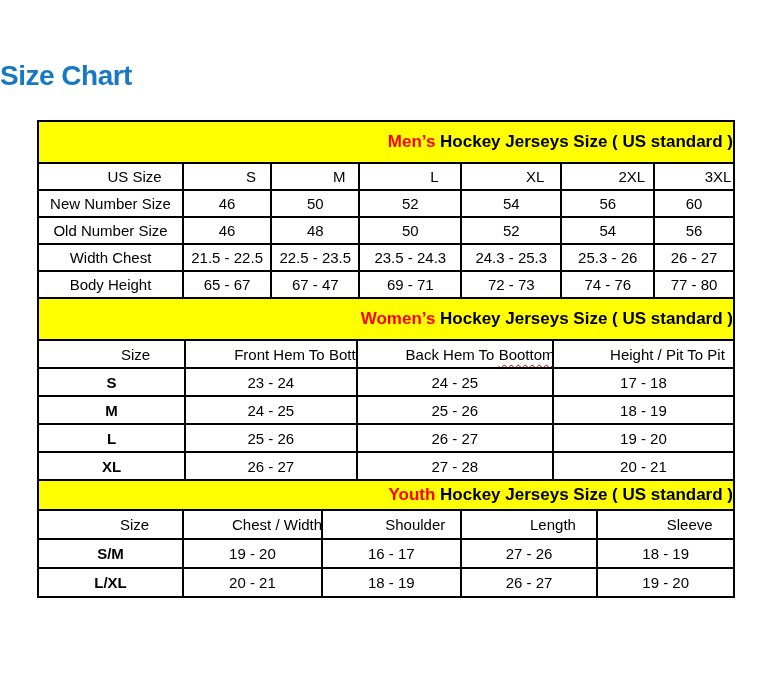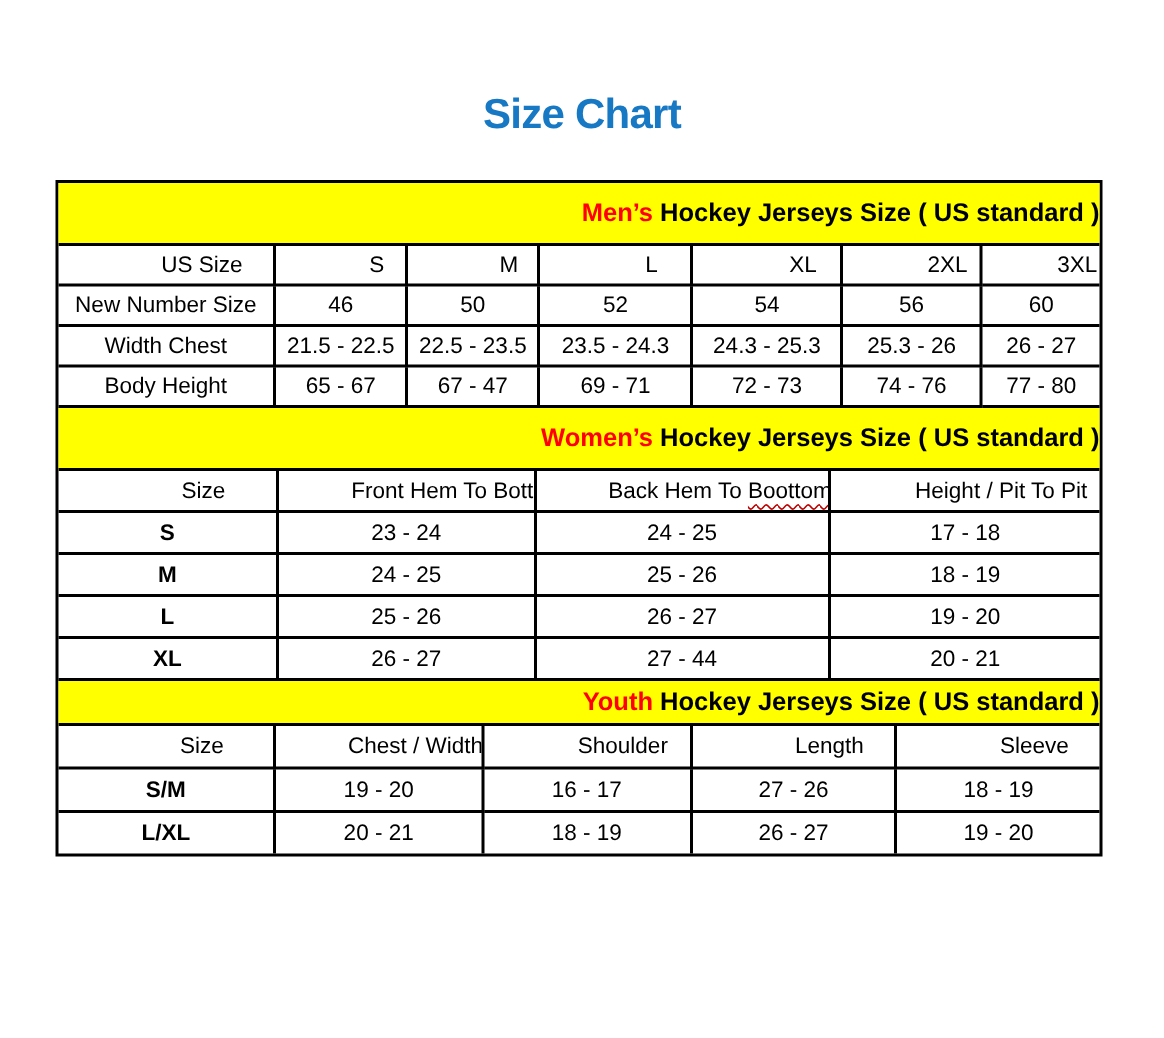--- a/index.html
+++ b/index.html
@@ -8,21 +8,21 @@
     background: #ffffff;
     width: 776px;
     height: 692px;
     font-family: "Liberation Sans", sans-serif;
     color: #000000;
     position: relative;
     overflow: hidden;
   }
   .title {
     margin: 60px 0 0 0;
-    text-align: center;
+    text-align: left;
     font-size: 28px;
     font-weight: 700;
     letter-spacing: -0.5px;
     color: var(--title-blue, #1778C4);
   }
   .chart {
     position: absolute;
     left: 37px;
     top: 120px;
     width: 698px;
@@ -108,20 +108,29 @@
           <tr>
             <td>New Number Size</td>
             <td>46</td>
             <td>50</td>
             <td>52</td>
             <td>54</td>
             <td>56</td>
             <td>60</td>
           </tr>
           <tr>
+            <td>Old Number Size</td>
+            <td>46</td>
+            <td>48</td>
+            <td>50</td>
+            <td>52</td>
+            <td>54</td>
+            <td>56</td>
+          </tr>
+          <tr>
             <td>Width Chest</td>
             <td>21.5 - 22.5</td>
             <td>22.5 - 23.5</td>
             <td>23.5 - 24.3</td>
             <td>24.3 - 25.3</td>
             <td>25.3 - 26</td>
             <td>26 - 27</td>
           </tr>
           <tr>
             <td>Body Height</td>
@@ -166,21 +175,21 @@
           </tr>
           <tr>
             <td>L</td>
             <td>25 - 26</td>
             <td>26 - 27</td>
             <td>19 - 20</td>
           </tr>
           <tr>
             <td>XL</td>
             <td>26 - 27</td>
-            <td>27 - 44</td>
+            <td>27 - 28</td>
             <td>20 - 21</td>
           </tr>
         </tbody>
     </table>
 
     <div class="band band-short"><span class="accent">Youth</span><span> Hockey Jerseys Size ( US standard )</span></div>
     <table class="tbl tbl-youth tbl-bold-first">
       <colgroup>
         <col style="width:20.9%">
           <col style="width:20.0%">

